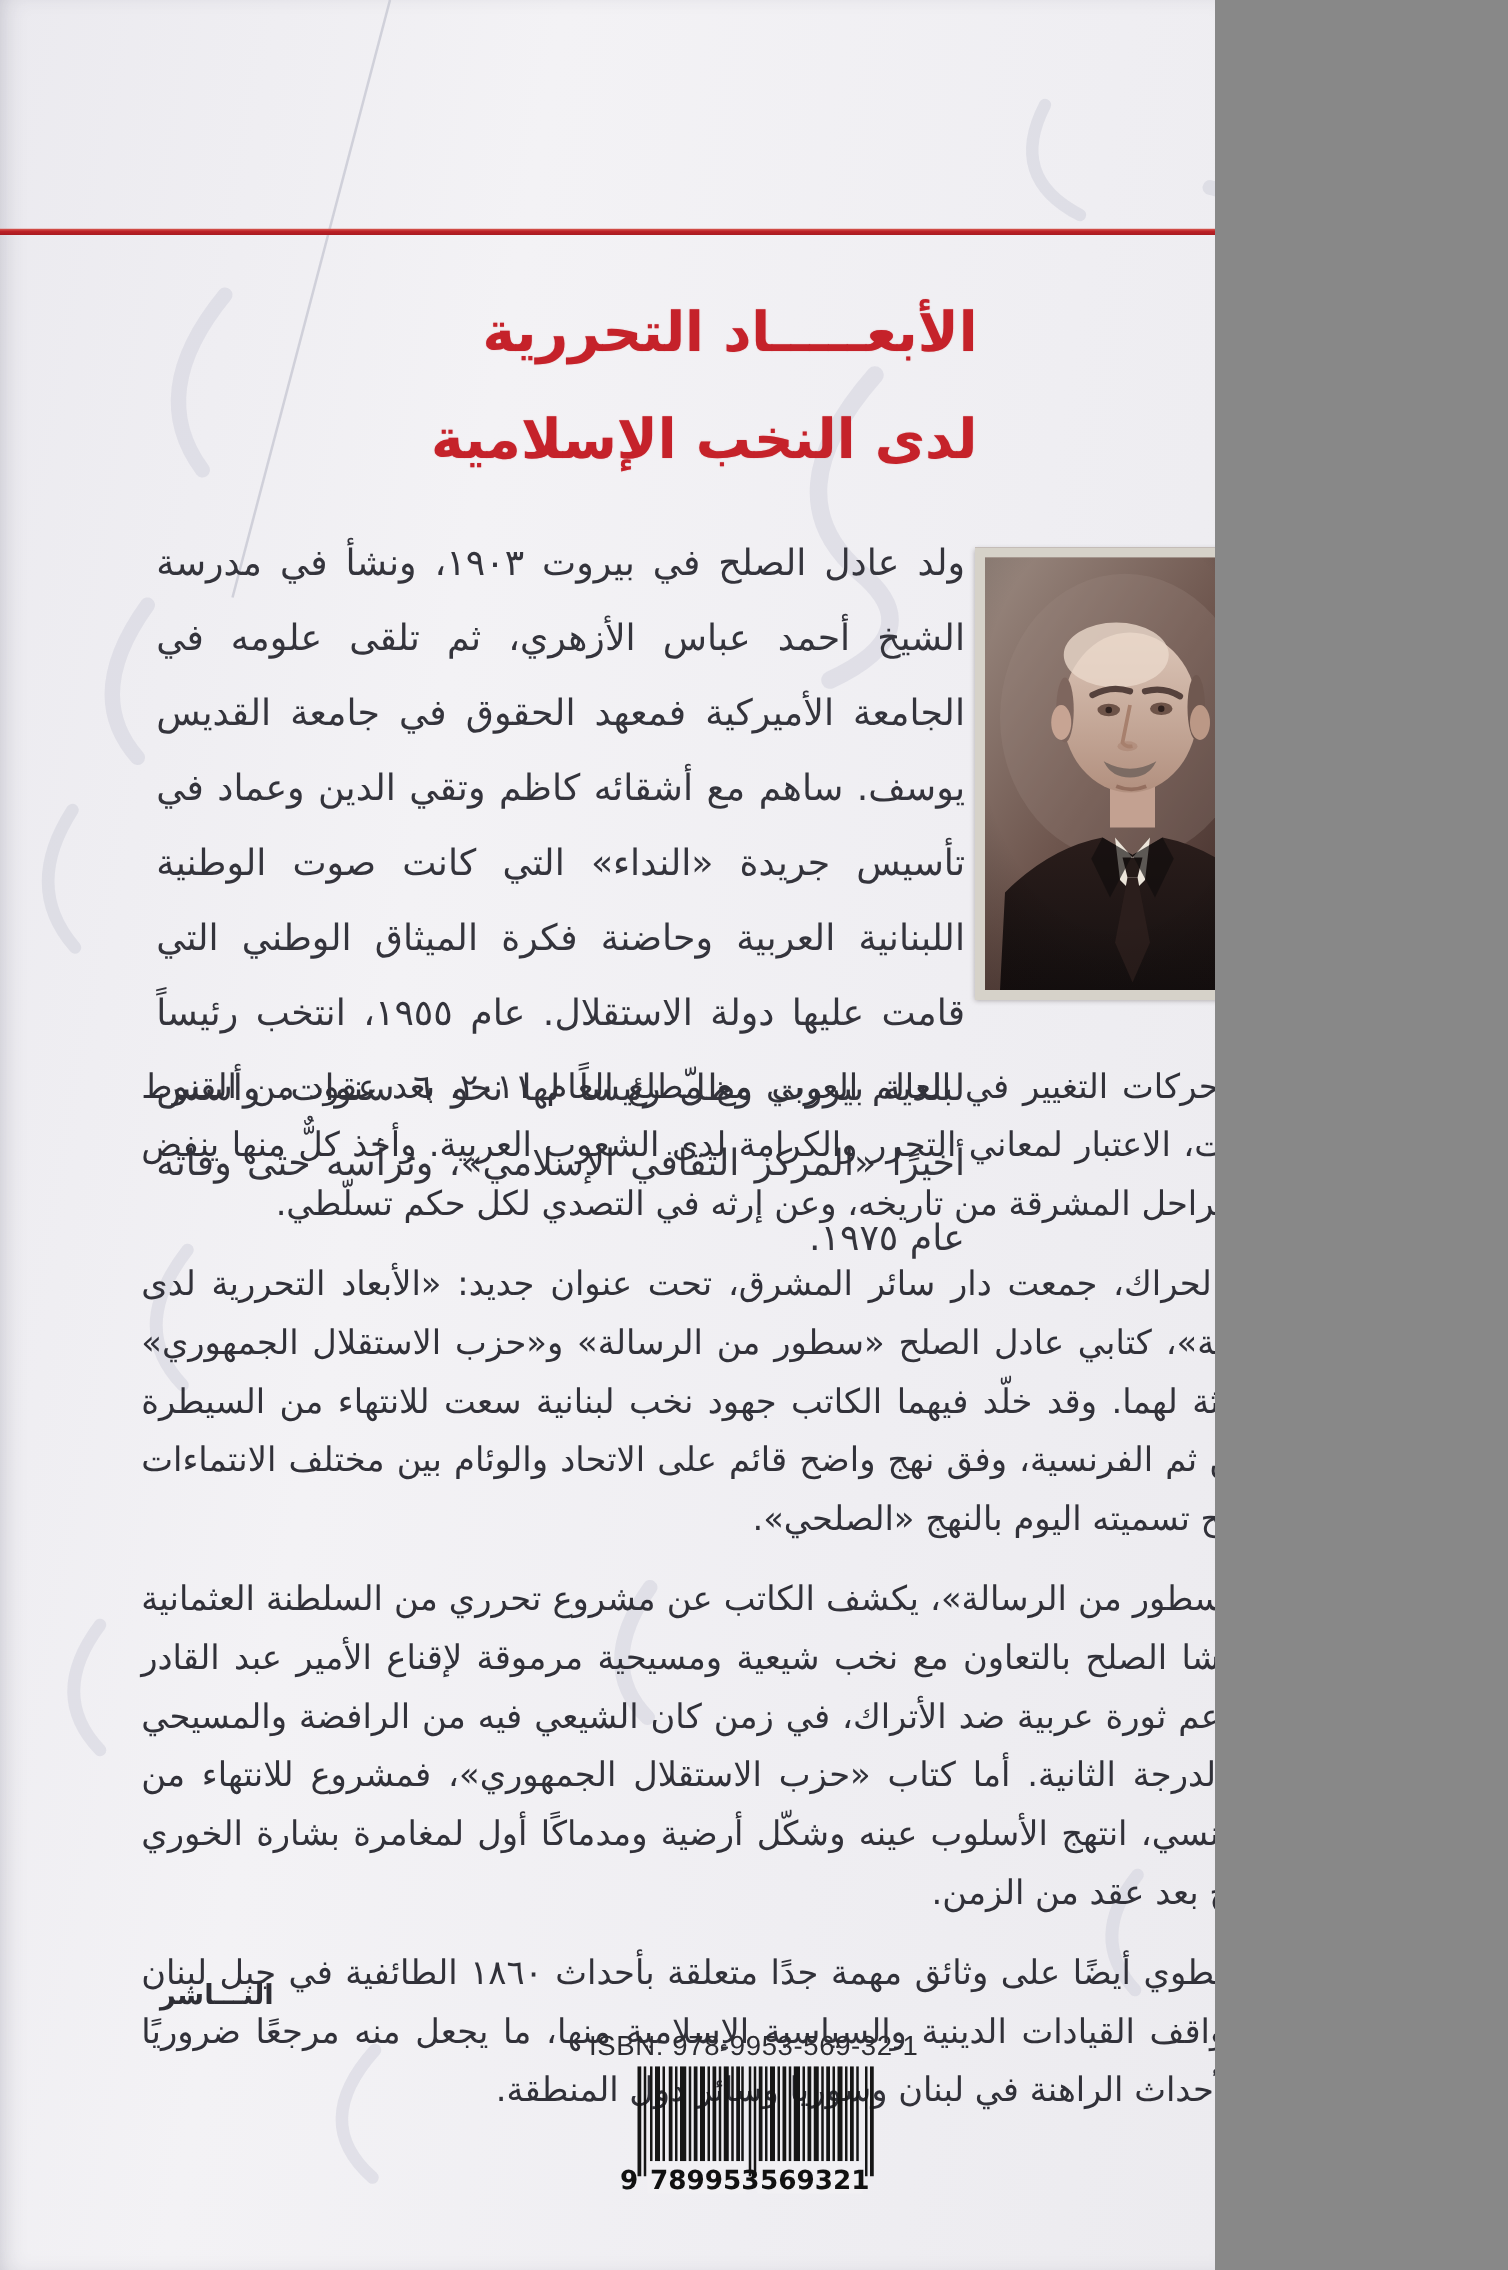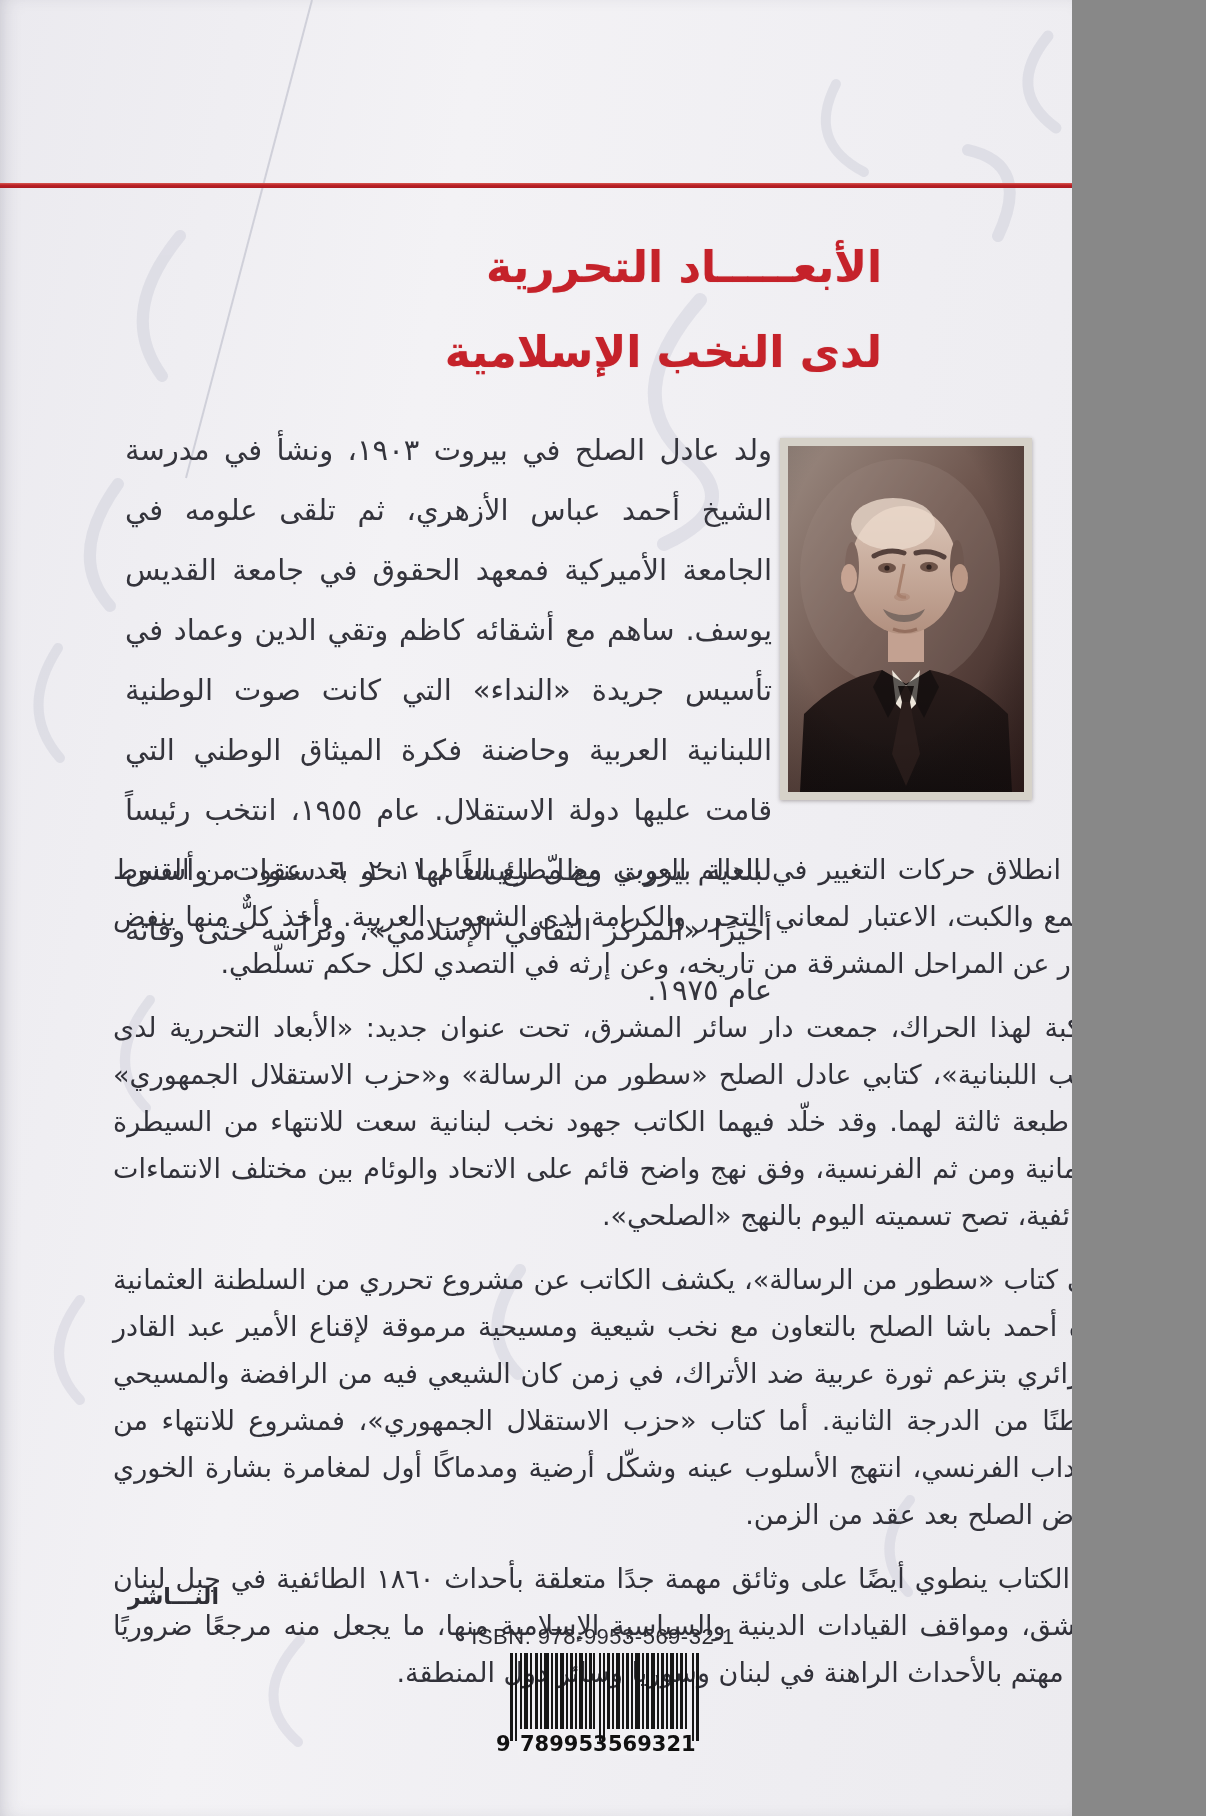--- a/index.html
+++ b/index.html
@@ -1,17 +1,17 @@
 <!DOCTYPE html>
 <html lang="ar"><head>
 <meta charset="utf-8">
 <style>
   html,body{margin:0;padding:0;background:#888;}
   .page{
-    position:relative;width:1072px;height:1816px;overflow:hidden;
+    position:relative;width:972px;height:1816px;overflow:hidden;
     background:linear-gradient(100deg,#ebeaef 0%,#f3f2f5 35%,#efeef2 70%,#ecebef 100%);
     font-family:"DejaVu Sans",sans-serif;color:#35353d;
     box-shadow:inset 10px 0 22px -12px rgba(50,50,75,.28);
   }
   .watermark{position:absolute;left:0;top:0;width:1206px;height:1816px;pointer-events:none;}
   .red-rule{
     position:absolute;left:0;top:183px;width:1206px;height:5px;
     background:linear-gradient(#d85a51,#bb2026 45%,#a81b21);
   }
   .book-title{

